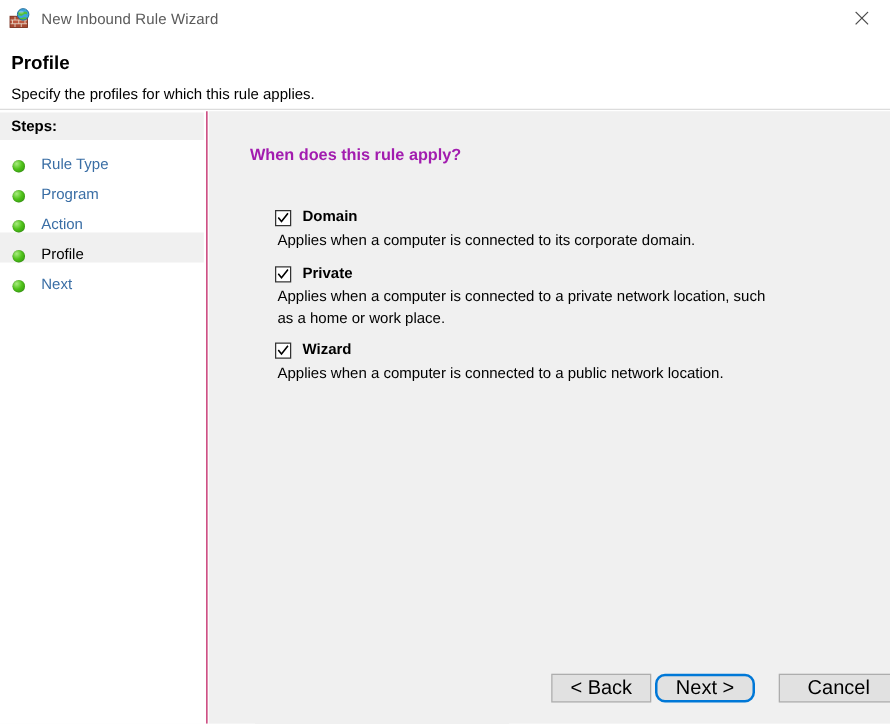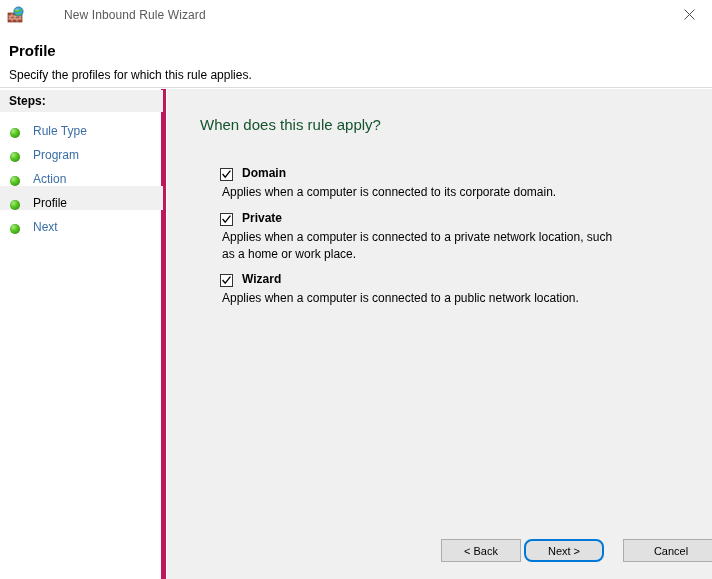--- a/index.html
+++ b/index.html
@@ -19,21 +19,20 @@
 
   
   .titlebar {
     position: absolute;
     left: 0; top: 0;
     width: 712px;
     height: 29px;
     background: #ffffff;
     display: flex;
     align-items: center;
-    gap: 31px;
   }
   .titlebar-icon {
     width: 18px;
     height: 18px;
     margin-left: 7px;
     margin-right: 8px;
     flex: 0 0 auto;
     position: relative;
   }
   .titlebar-title {
@@ -78,21 +77,21 @@
     color: #000000;
   }
 
   
   .sidebar {
     position: absolute;
     left: 0; top: 89px;
     width: 166px;
     height: 490px;
     background: #ffffff;
-    border-right: 5px solid #be185d;
+    border-right: 1px solid #be185d;
     box-sizing: border-box;
   }
   .steps-header {
     position: absolute;
     left: 0; top: 1px;
     width: 163px;
     height: 22px;
     background: #f0f0f0;
     display: flex;
     align-items: center;
@@ -139,22 +138,23 @@
   .main {
     position: absolute;
     left: 167px; top: 89px;
     width: 545px;
     height: 490px;
     background: #f0f0f0;
   }
   .question {
     position: absolute;
     left: 33px; top: 27px;
-    font-size: 15px;
-    color: #14532d;
+    font-size: 13px;
+    color: #a21caf;
+    font-weight: bold;
   }
   .options {
     position: absolute;
     left: 33px; top: 76px;
     width: 490px;
   }
   .option-row {
     display: flex;
     align-items: center;
     padding-left: 20px;
@@ -203,21 +203,21 @@
     height: 44px;
   }
   .btn {
     position: absolute;
     top: 4px;
     height: 23px;
     background: #e1e1e1;
     border: 1px solid #adadad;
     box-sizing: border-box;
     font-family: "Liberation Sans", sans-serif;
-    font-size: 11px;
+    font-size: 16px;
     color: #000000;
     display: flex;
     align-items: center;
     justify-content: center;
     cursor: default;
     padding: 0;
   }
   .btn.default {
     border: 2px solid #0078d7;
   }

